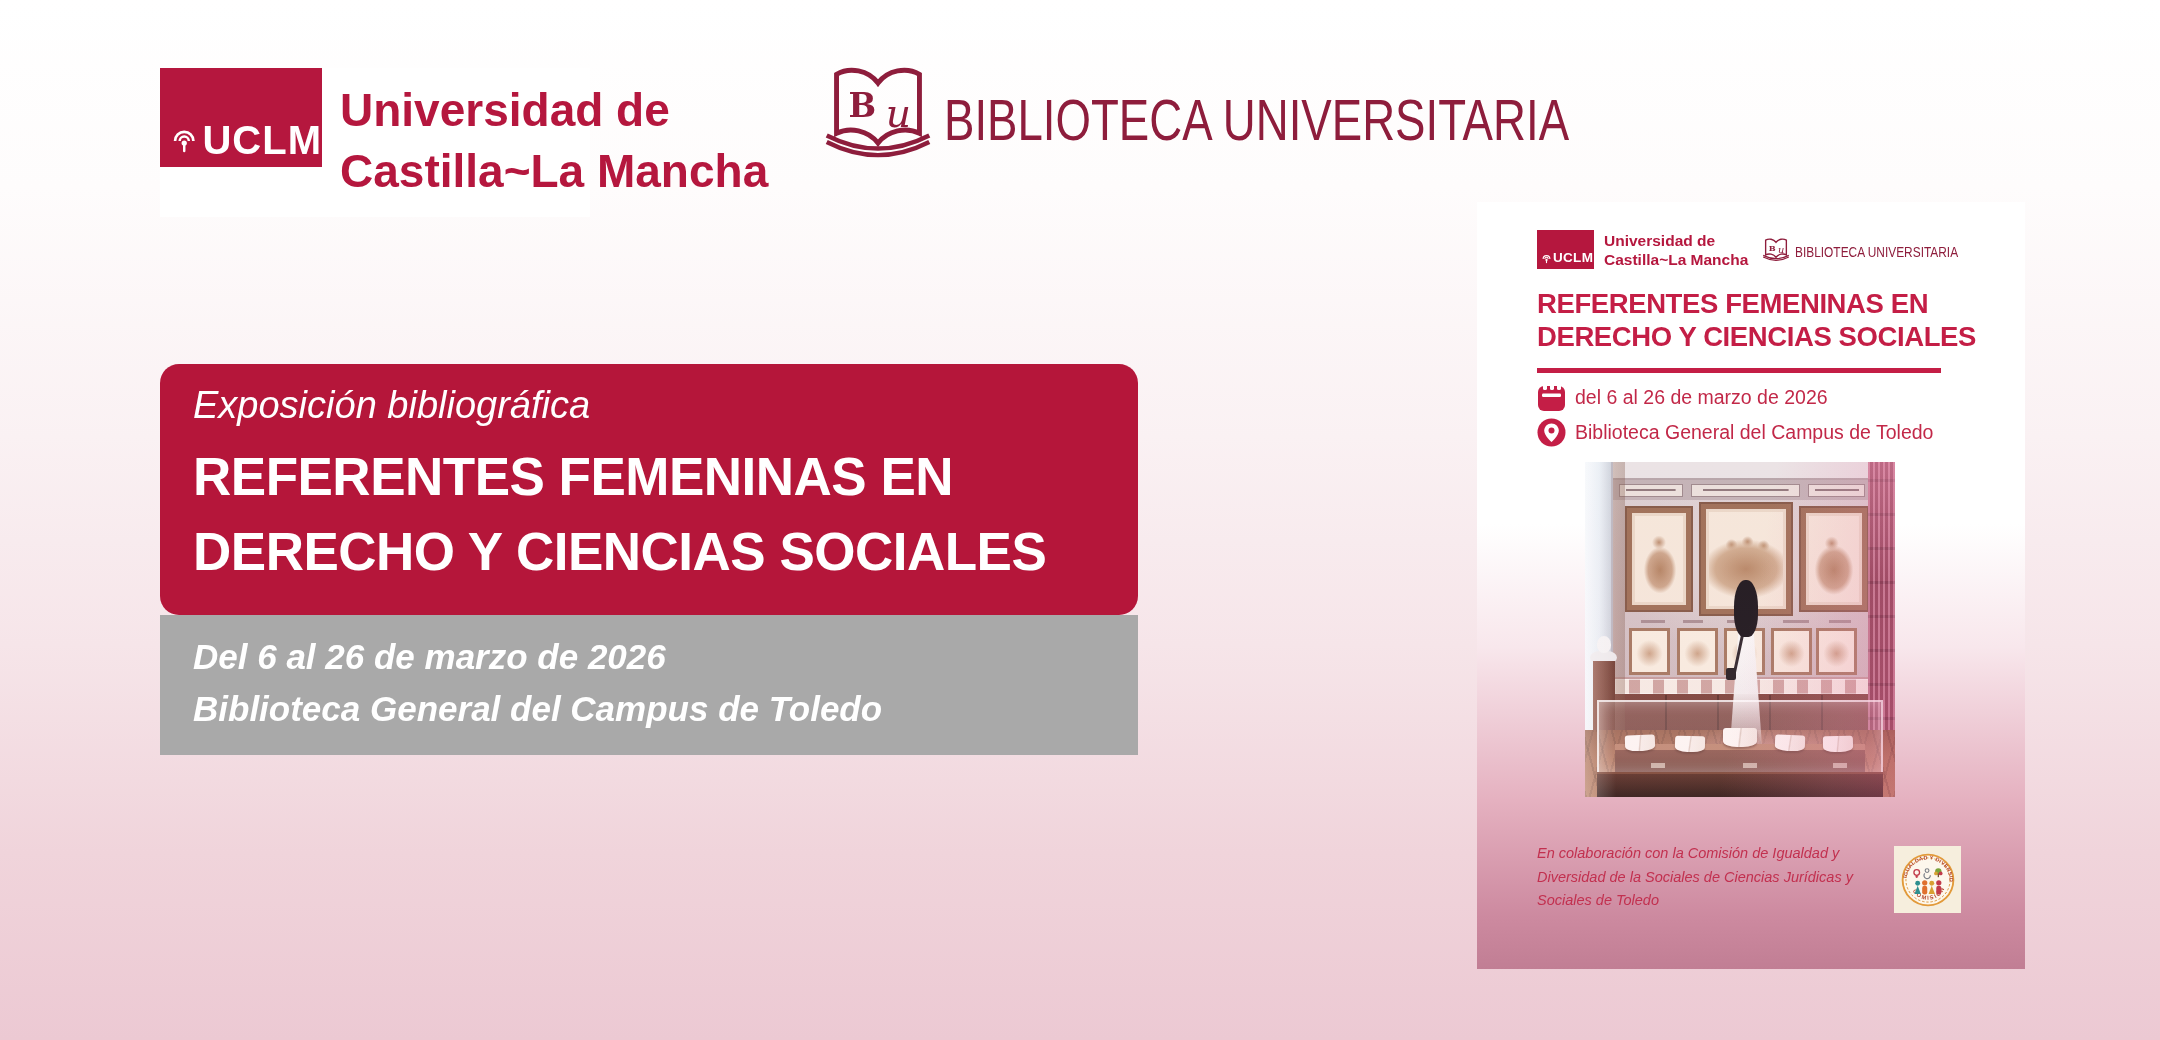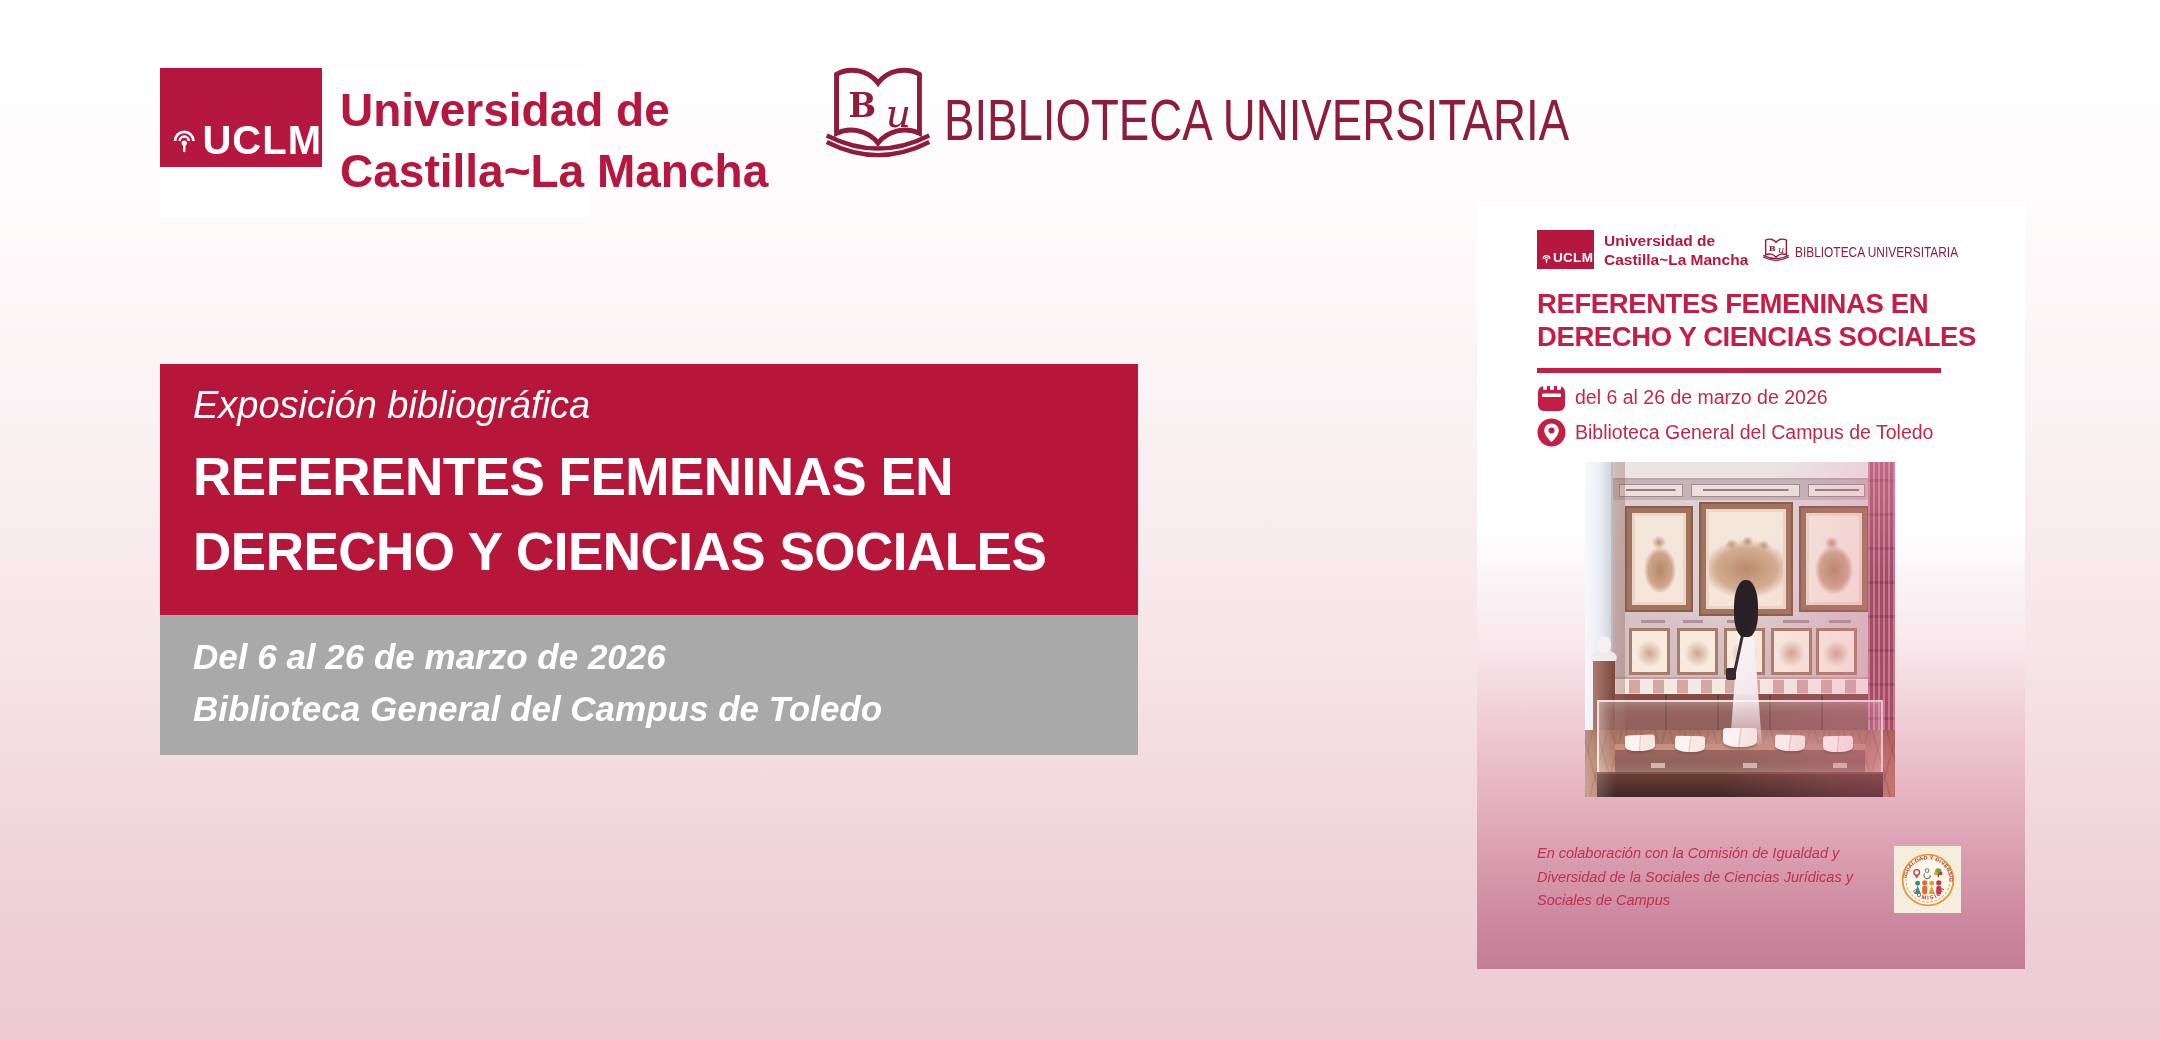--- a/index.html
+++ b/index.html
@@ -13,21 +13,21 @@
   .uclm-box{left:160px;top:68px;width:162px;height:99px;background:#b5173e;
     display:flex;align-items:flex-end;gap:6px;padding:0 0 10px 12px;box-sizing:border-box;}
   .uclm-acronym{color:#fff;font-weight:bold;font-size:40px;line-height:.82;letter-spacing:1px;}
   .univ-name{left:340px;top:80px;color:#b5173e;font-weight:bold;font-size:46px;line-height:61px;}
   .biblio-icon{left:818px;top:64px;}
   .biblio-label{left:944px;top:66px;height:108px;display:flex;align-items:center;
     color:#8e1d3c;font-size:57px;font-weight:400;white-space:nowrap;}
   .condense{display:inline-block;transform:scaleX(.8);transform-origin:left center;letter-spacing:0px;}
 
   
-  .banner-red{left:160px;top:364px;width:978px;height:251px;background:#b5163a;color:#fff;}
+  .banner-red{left:160px;top:364px;width:978px;height:251px;background:#b5163a;color:#fff;border-radius:19px;}
   .banner-kicker{left:33px;top:20px;font-style:italic;font-size:38px;}
   .banner-t1{left:33px;top:82px;font-weight:bold;font-size:53px;letter-spacing:-.5px;white-space:nowrap;}
   .banner-t2{left:33px;top:157px;font-weight:bold;font-size:53px;letter-spacing:-.5px;white-space:nowrap;}
   .banner-gray{left:160px;top:615px;width:978px;height:140px;background:#a9a9a9;color:#fff;}
   .gray-l1{left:33px;top:22px;font-weight:bold;font-style:italic;font-size:35px;white-space:nowrap;}
   .gray-l2{left:33px;top:74px;font-weight:bold;font-style:italic;font-size:35px;white-space:nowrap;}
 
   
   .poster{left:1477px;top:202px;width:548px;height:767px;
     background:linear-gradient(180deg,#ffffff 0%,#ffffff 42%,#f8e7ec 58%,#e5b1c0 78%,#cd8aa0 93%,#c17e94 100%);}
@@ -269,21 +269,21 @@
       <div class="abs ph-plq" style="left:248px"></div>
       <div class="abs ph-case"></div>
       <div class="abs ph-base"></div>
 
       <div class="abs ph-wash"></div>
     </div>
 
     <div class="abs p-collab">
       <div>En colaboración con la Comisión de Igualdad y</div>
       <div>Diversidad de la Sociales de Ciencias Jurídicas y</div>
-      <div>Sociales de Campus</div>
+      <div>Sociales de Toledo</div>
     </div>
 
     <div class="abs p-seal">
       <svg width="62" height="62" viewBox="0 0 66 66">
         <circle cx="33" cy="33" r="27" fill="#fdf7ec" stroke="#e29a3a" stroke-width="2"></circle>
         <circle cx="33" cy="33" r="23.5" fill="none" stroke="#d98c2e" stroke-width="1" stroke-dasharray="2.5,2"></circle>
         <defs>
           <path id="arcTop" d="M 10,34 A 23,23 0 0 1 56,34" fill="none"></path>
           <path id="arcBot" d="M 14,35 A 19,19 0 0 0 52,35" fill="none"></path>
         </defs>

